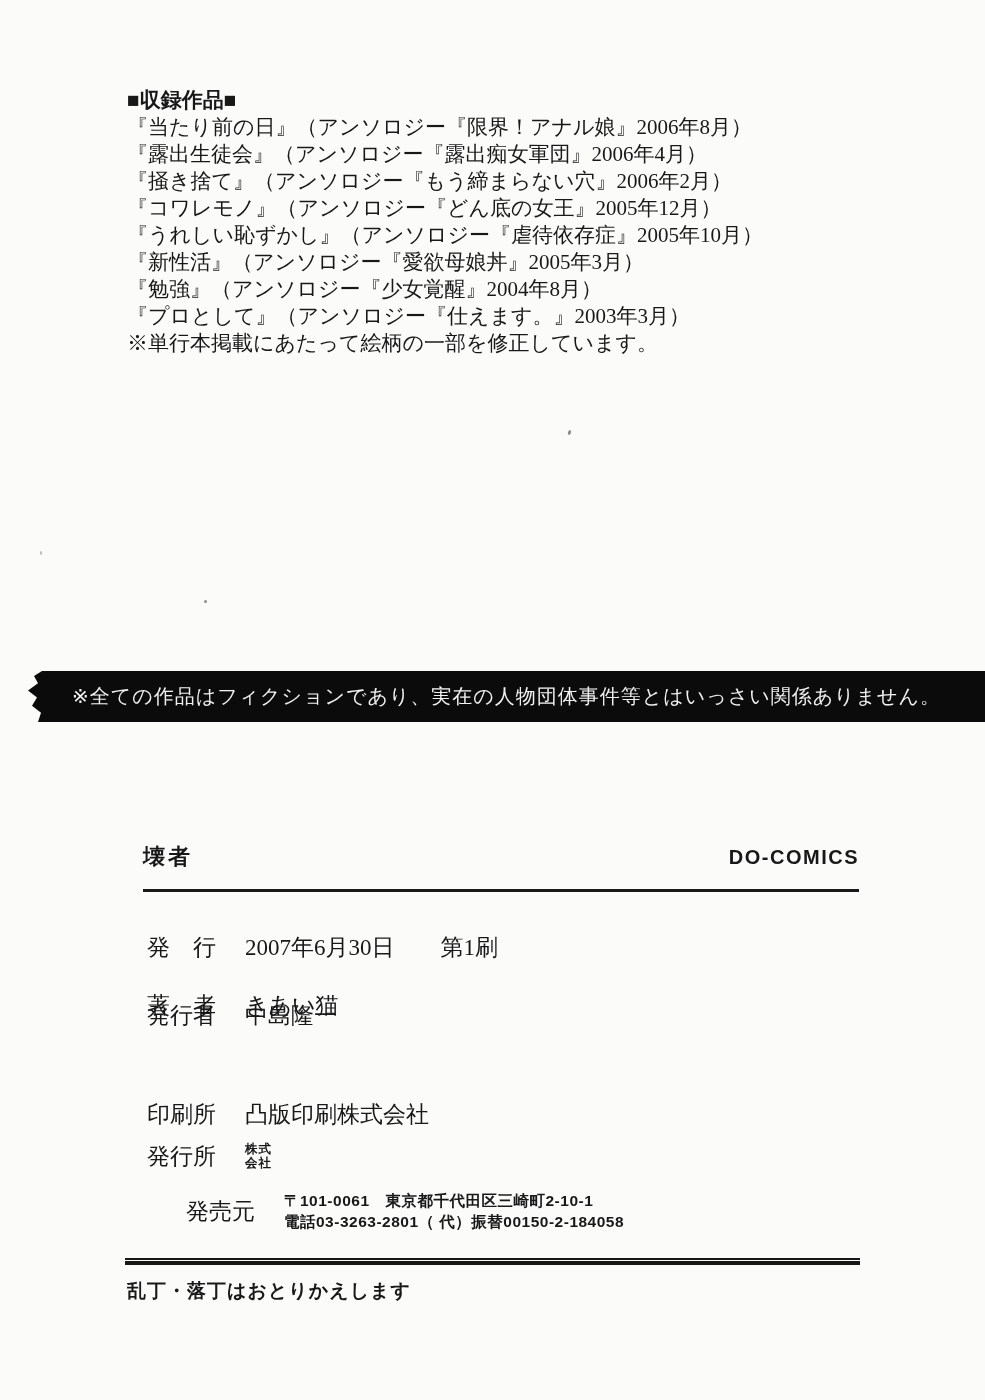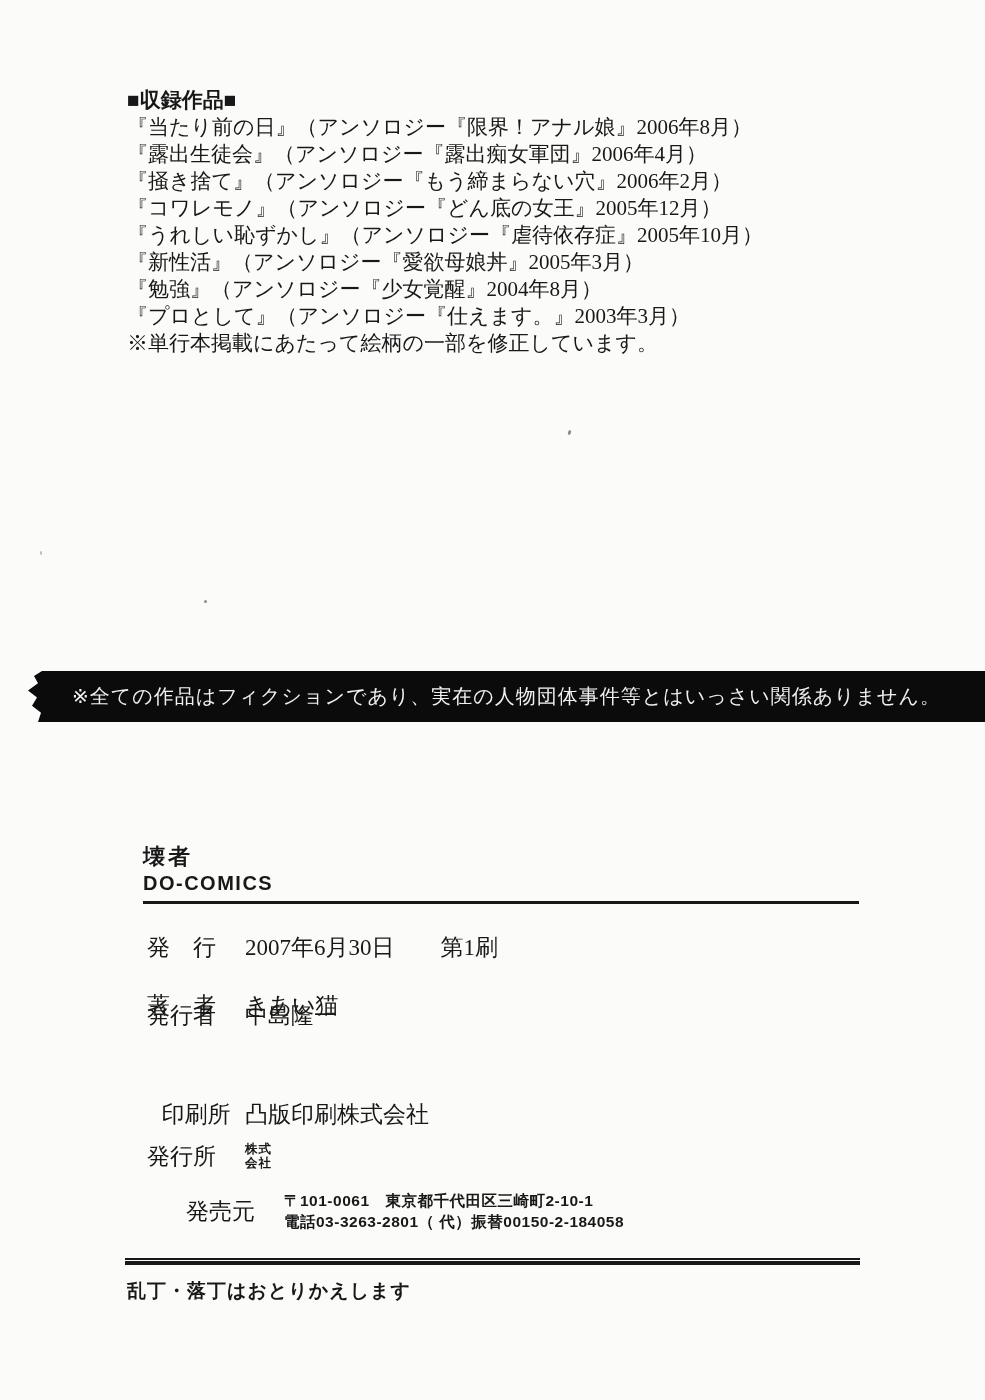--- a/index.html
+++ b/index.html
@@ -47,42 +47,41 @@
     font-family:"Liberation Sans","DejaVu Sans",sans-serif;
     font-size:20px;font-weight:500;letter-spacing:1px;
     white-space:nowrap;
   }
 
   
   .colophon-header{
     position:absolute;left:143px;top:842px;width:716px;
     display:flex;justify-content:space-between;align-items:baseline;
     border-bottom:3px solid var(--ink);
-    padding-bottom:6px;
-    flex-direction:column;
+    padding-bottom:17px;
   }
   .book-title{
     font-family:"Liberation Sans","DejaVu Sans",sans-serif;
     font-size:22px;font-weight:600;letter-spacing:3px;
   }
   .imprint{
     font-family:"Liberation Sans","DejaVu Sans",sans-serif;
     font-size:20px;font-weight:600;letter-spacing:1.5px;
   }
 
   .crow{
     position:absolute;left:147px;
     font-size:23px;color:var(--ink);white-space:nowrap;
     font-weight:500;
   }
   .crow .lbl{display:inline-block;width:98px;}
   .row-published{top:891px;margin-top:41px;}
   .row-author{top:990px;}
   .row-publisher-person{top:1000px;}
-  .row-printer{top:1099px;text-align:center;}
+  .row-printer{top:1099px;}
   .edition{margin-left:46px;}
 
   .row-publishing-house{
     position:absolute;left:147px;top:1141px;
     display:flex;align-items:center;white-space:nowrap;
   }
   .row-publishing-house .lbl{
     display:inline-block;width:98px;font-size:23px;font-weight:500;
   }
   .company-prefix{

